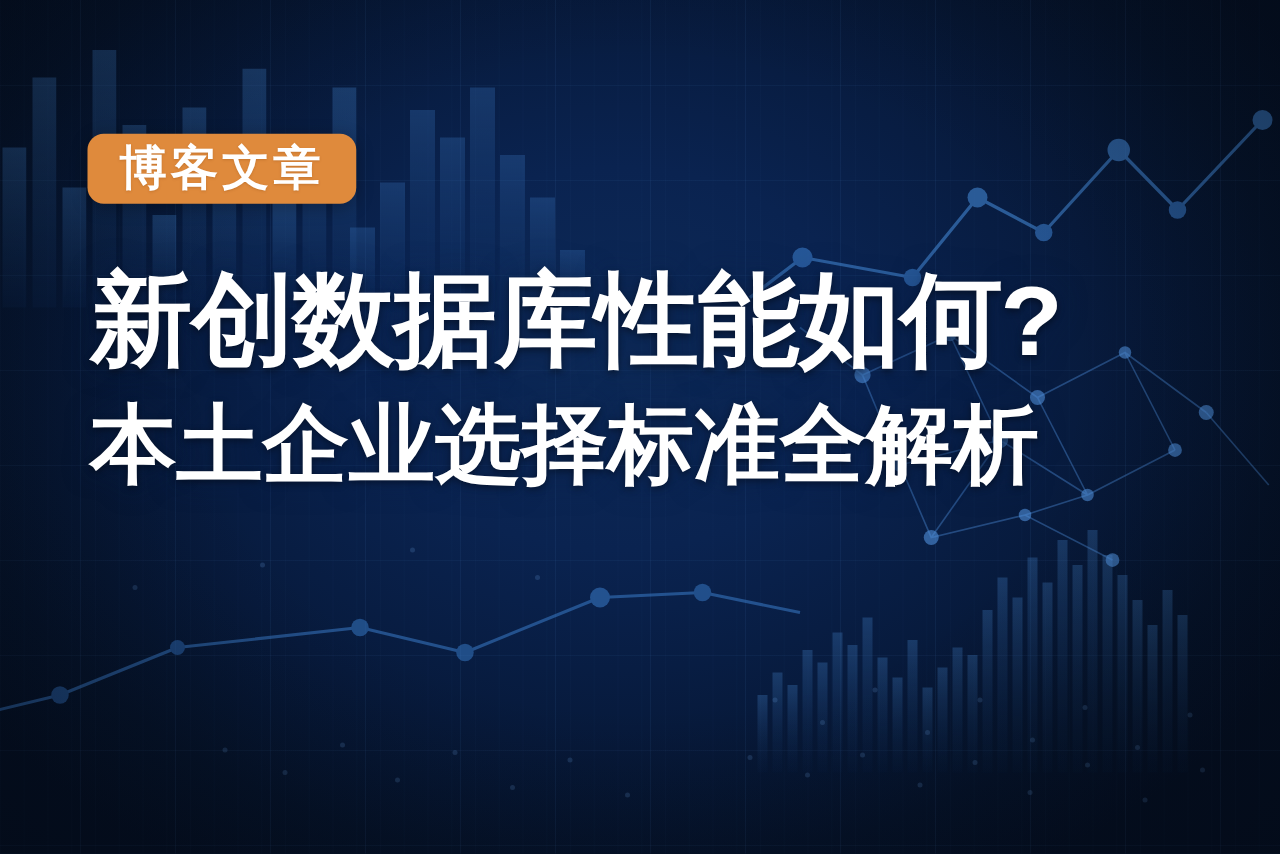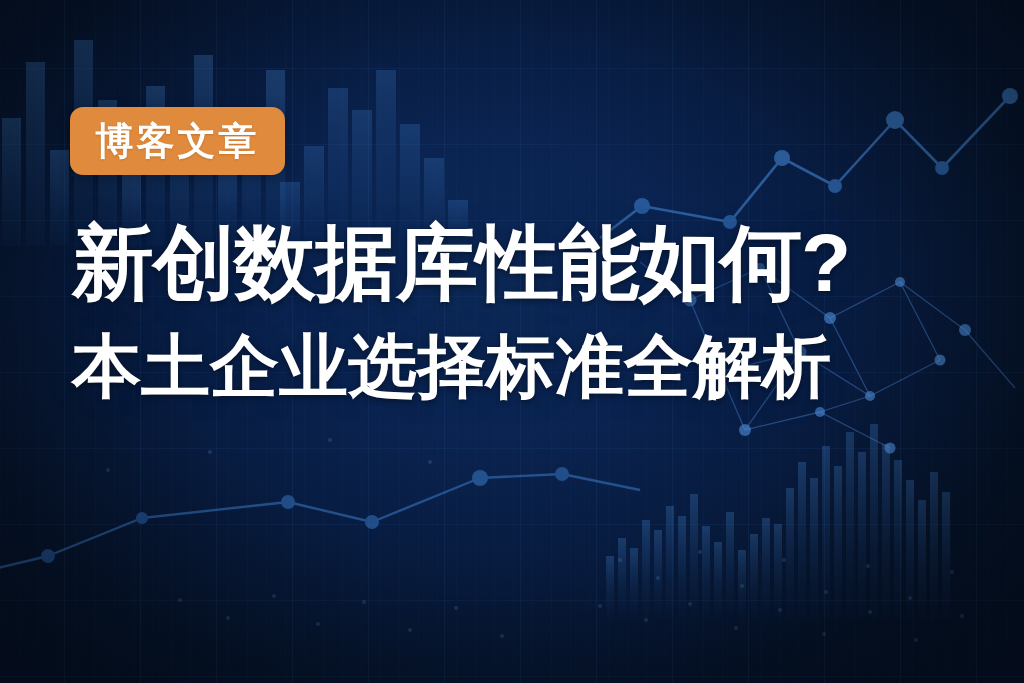--- a/index.html
+++ b/index.html
@@ -71,21 +71,21 @@
     left: 0; top: 0;
     width: 1024px;
     height: 683px;
   }
 
   .badge {
     position: absolute;
     left: 70px;
     top: 107px;
     width: 215px;
-    height: 68px;
+    height: 56px;
     border-radius: 13px;
     background: #df8a3c;
     box-shadow: 0 3px 14px rgba(0,0,0,0.30);
     display: flex;
     align-items: center;
     justify-content: center;
     box-sizing: border-box;
   }
   .badge-text {
     color: #ffffff;
@@ -108,21 +108,22 @@
     font-weight: 700;
     white-space: nowrap;
     line-height: 1;
     text-shadow:
       0 2px 6px rgba(0,0,0,0.42),
       0 0 22px rgba(10,30,70,0.55);
   }
   .title-line-1 {
     font-size: 82px;
     letter-spacing: -1px;
-    margin-bottom: 28px;
+    margin-bottom: 17px;
+    font-family: Liberation Mono, monospace;
   }
   .title-line-2 {
     font-size: 69px;
     letter-spacing: 0px;
   }
 </style>
 </head>
 <body>
 
 <div id="banner">

